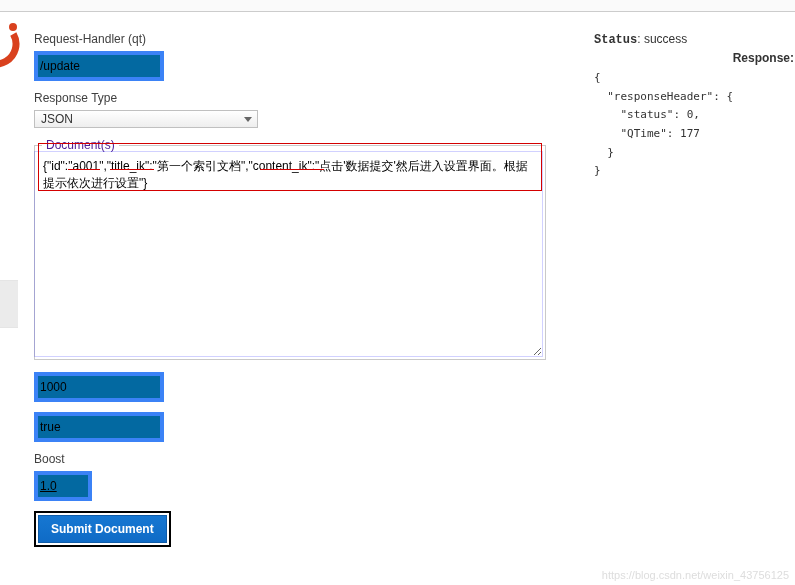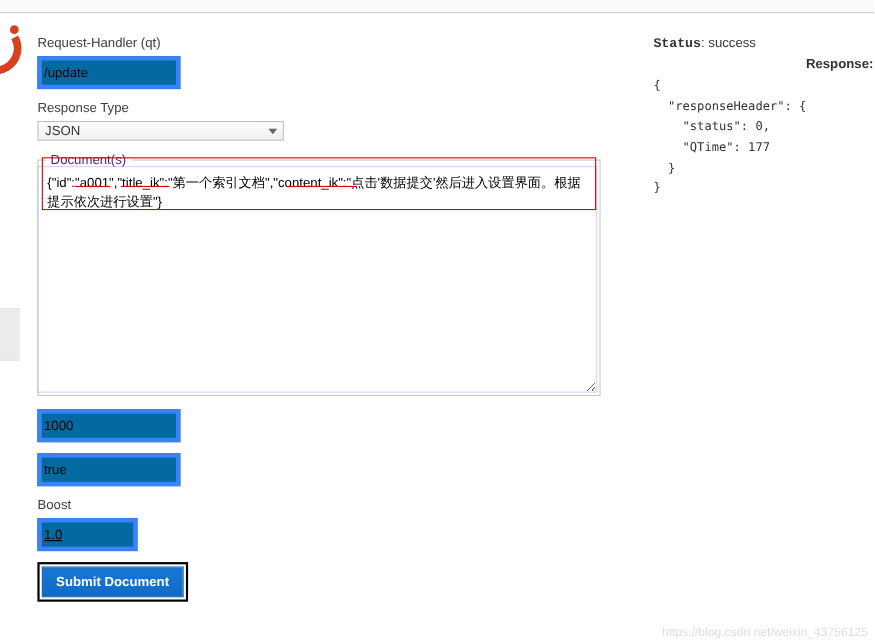--- a/index.html
+++ b/index.html
@@ -6,21 +6,21 @@
 body { font-family: Verdana, Arial, sans-serif; font-size: 12px; color: #333; background: #fff; width: 795px; height: 585px; position: relative; overflow: hidden; }
 .topbar { height: 12px; border-bottom: 1px solid #ccc; background: #fafafa; }
 .main { display: flex; padding: 20px 0 0 34px; }
 .logo-frag { position: absolute; left: 0; top: 14px; width: 26px; height: 58px; overflow: hidden; }
 .form-col { width: 512px; }
 .resp-col { margin-left: 48px; width: 200px; }
 .field { margin-bottom: 10px; }
 .label { display: block; margin-bottom: 5px; color: #404040; }
 .tin { border: 4px solid #3b82f6; padding: 4px 2px; font-size: 12px; font-family: inherit; background: #0369a1; }
 .w130 { width: 130px; }
-.w70 { width: 91px; text-decoration: underline; }
+.w70 { width: 58px; text-decoration: underline; }
 .select { width: 224px; border: 1px solid #c0c0c0; background: linear-gradient(#fff,#eee); padding: 1px 6px; font-size: 12px; position: relative; }
 .select .arrow { position: absolute; right: 5px; top: 6px; border-left: 4px solid transparent; border-right: 4px solid transparent; border-top: 5px solid #666; }
 fieldset.docs { border: 1px solid #c9c9c9; padding: 0; position: relative; margin-bottom: 12px; }
 fieldset.docs legend { padding: 0 4px; font-size: 12px; color: #4c1d95; margin-left: 7px; }
 textarea.doc { width: 507px; height: 204px; border: none; padding: 6px 8px; font-family: Verdana, Arial, sans-serif; font-size: 12px; resize: both; outline: 1px solid rgba(0,0,255,0.18); }
 .red-box-ta { position: absolute; border: 1px solid #d40000; pointer-events: none; }
 .red-ul { position: absolute; border-bottom: 1px solid #d40000; pointer-events: none; }
 .submit { background: linear-gradient(#1677d2,#0f6bc6); color: #fff; border: 1px solid #0e5ba8; padding: 6px 12px; font-size: 12px; font-weight: bold; cursor: pointer; }
 .red-box-btn { border: 2px solid #000000; display: inline-block; padding: 2px; }
 .status-line b { font-weight: bold; font-family: Liberation Mono, monospace; }

